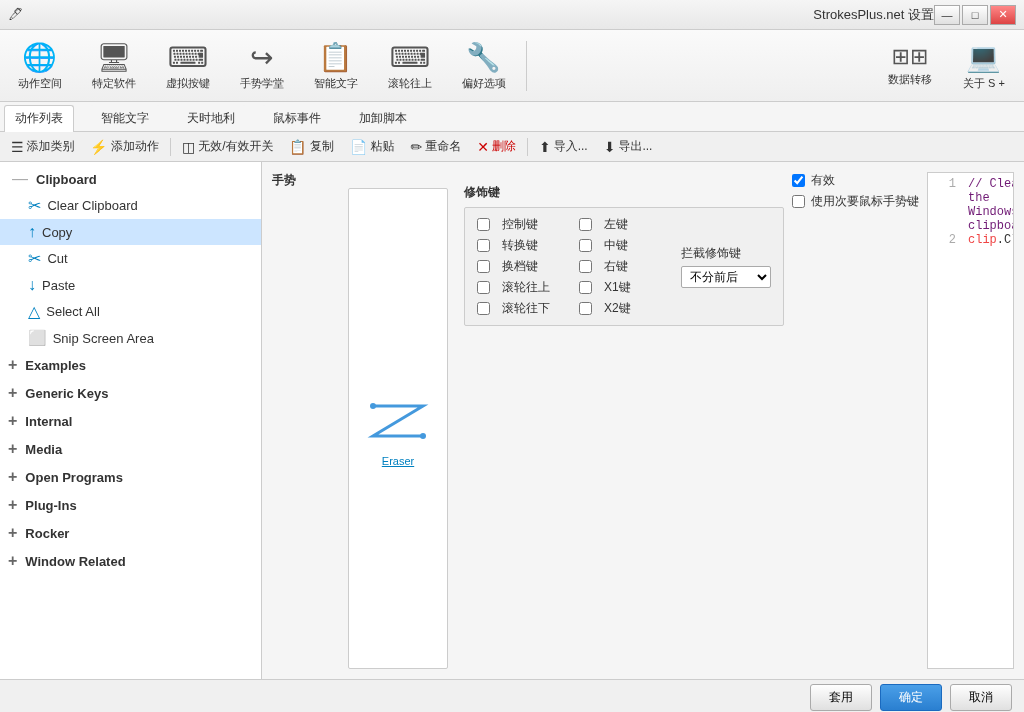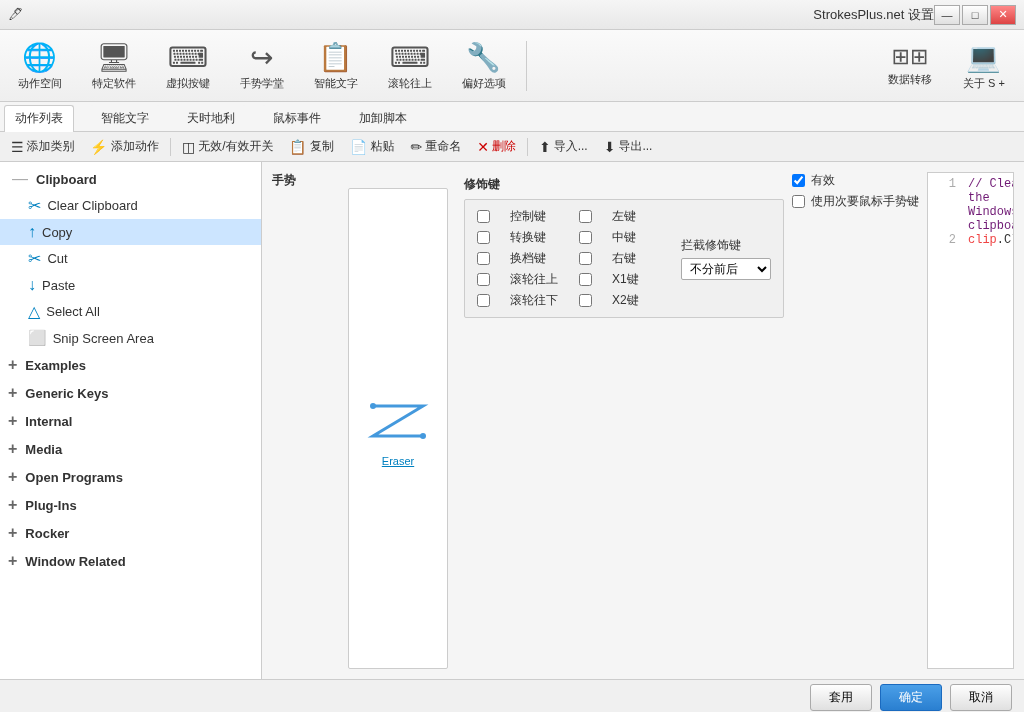--- a/index.html
+++ b/index.html
@@ -141,21 +141,21 @@
     }
     .modifier-grid {
       display: grid;
       grid-template-columns: 1fr 1fr 1fr;
       gap: 4px 12px;
       align-items: center;
     }
     .modifier-col {
       display: flex; flex-direction: column; gap: 4px;
     }
-    .check-row { display: flex; align-items: center; gap: 20px; font-size: 12px; }
+    .check-row { display: flex; align-items: center; gap: 12px; font-size: 12px; }
     .check-row input[type=checkbox] { margin: 0; }
     .intercept-dropdown {
       padding: 2px 4px; font-size: 12px; border: 1px solid #aaa;
       background: white; border-radius: 2px; width: 90px;
     }
 
     
     .options-row { display: flex; flex-direction: column; gap: 4px; }
     .opt-check { display: flex; align-items: center; gap: 6px; font-size: 12px; }
 
@@ -380,21 +380,21 @@
       <div class="gesture-box" style="margin-top:16px;">
         <svg width="70" height="60" viewBox="0 0 70 60">
 
           <path d="M10,15 L60,15 L10,45 L60,45" stroke="#4499dd" stroke-width="3" fill="none" stroke-linecap="round"></path>
           <circle cx="10" cy="15" r="3" fill="#4499dd"></circle>
           <circle cx="60" cy="45" r="3" fill="#4499dd"></circle>
         </svg>
         <span class="gesture-label">Eraser</span>
       </div>
 
-      <div style="flex:1; margin-top:4px;">
+      <div style="flex:1; margin-top:12px;">
         <div style="display:flex; align-items:center; justify-content:space-between; margin-bottom:6px;">
           <span style="font-size:12px; font-weight:bold;">修饰键</span>
         </div>
         <div class="modifier-box">
           <div class="modifier-grid">
 
             <div class="modifier-col">
               <label class="check-row">
                   <input type="checkbox" style="">
                   <span>控制键</span>

